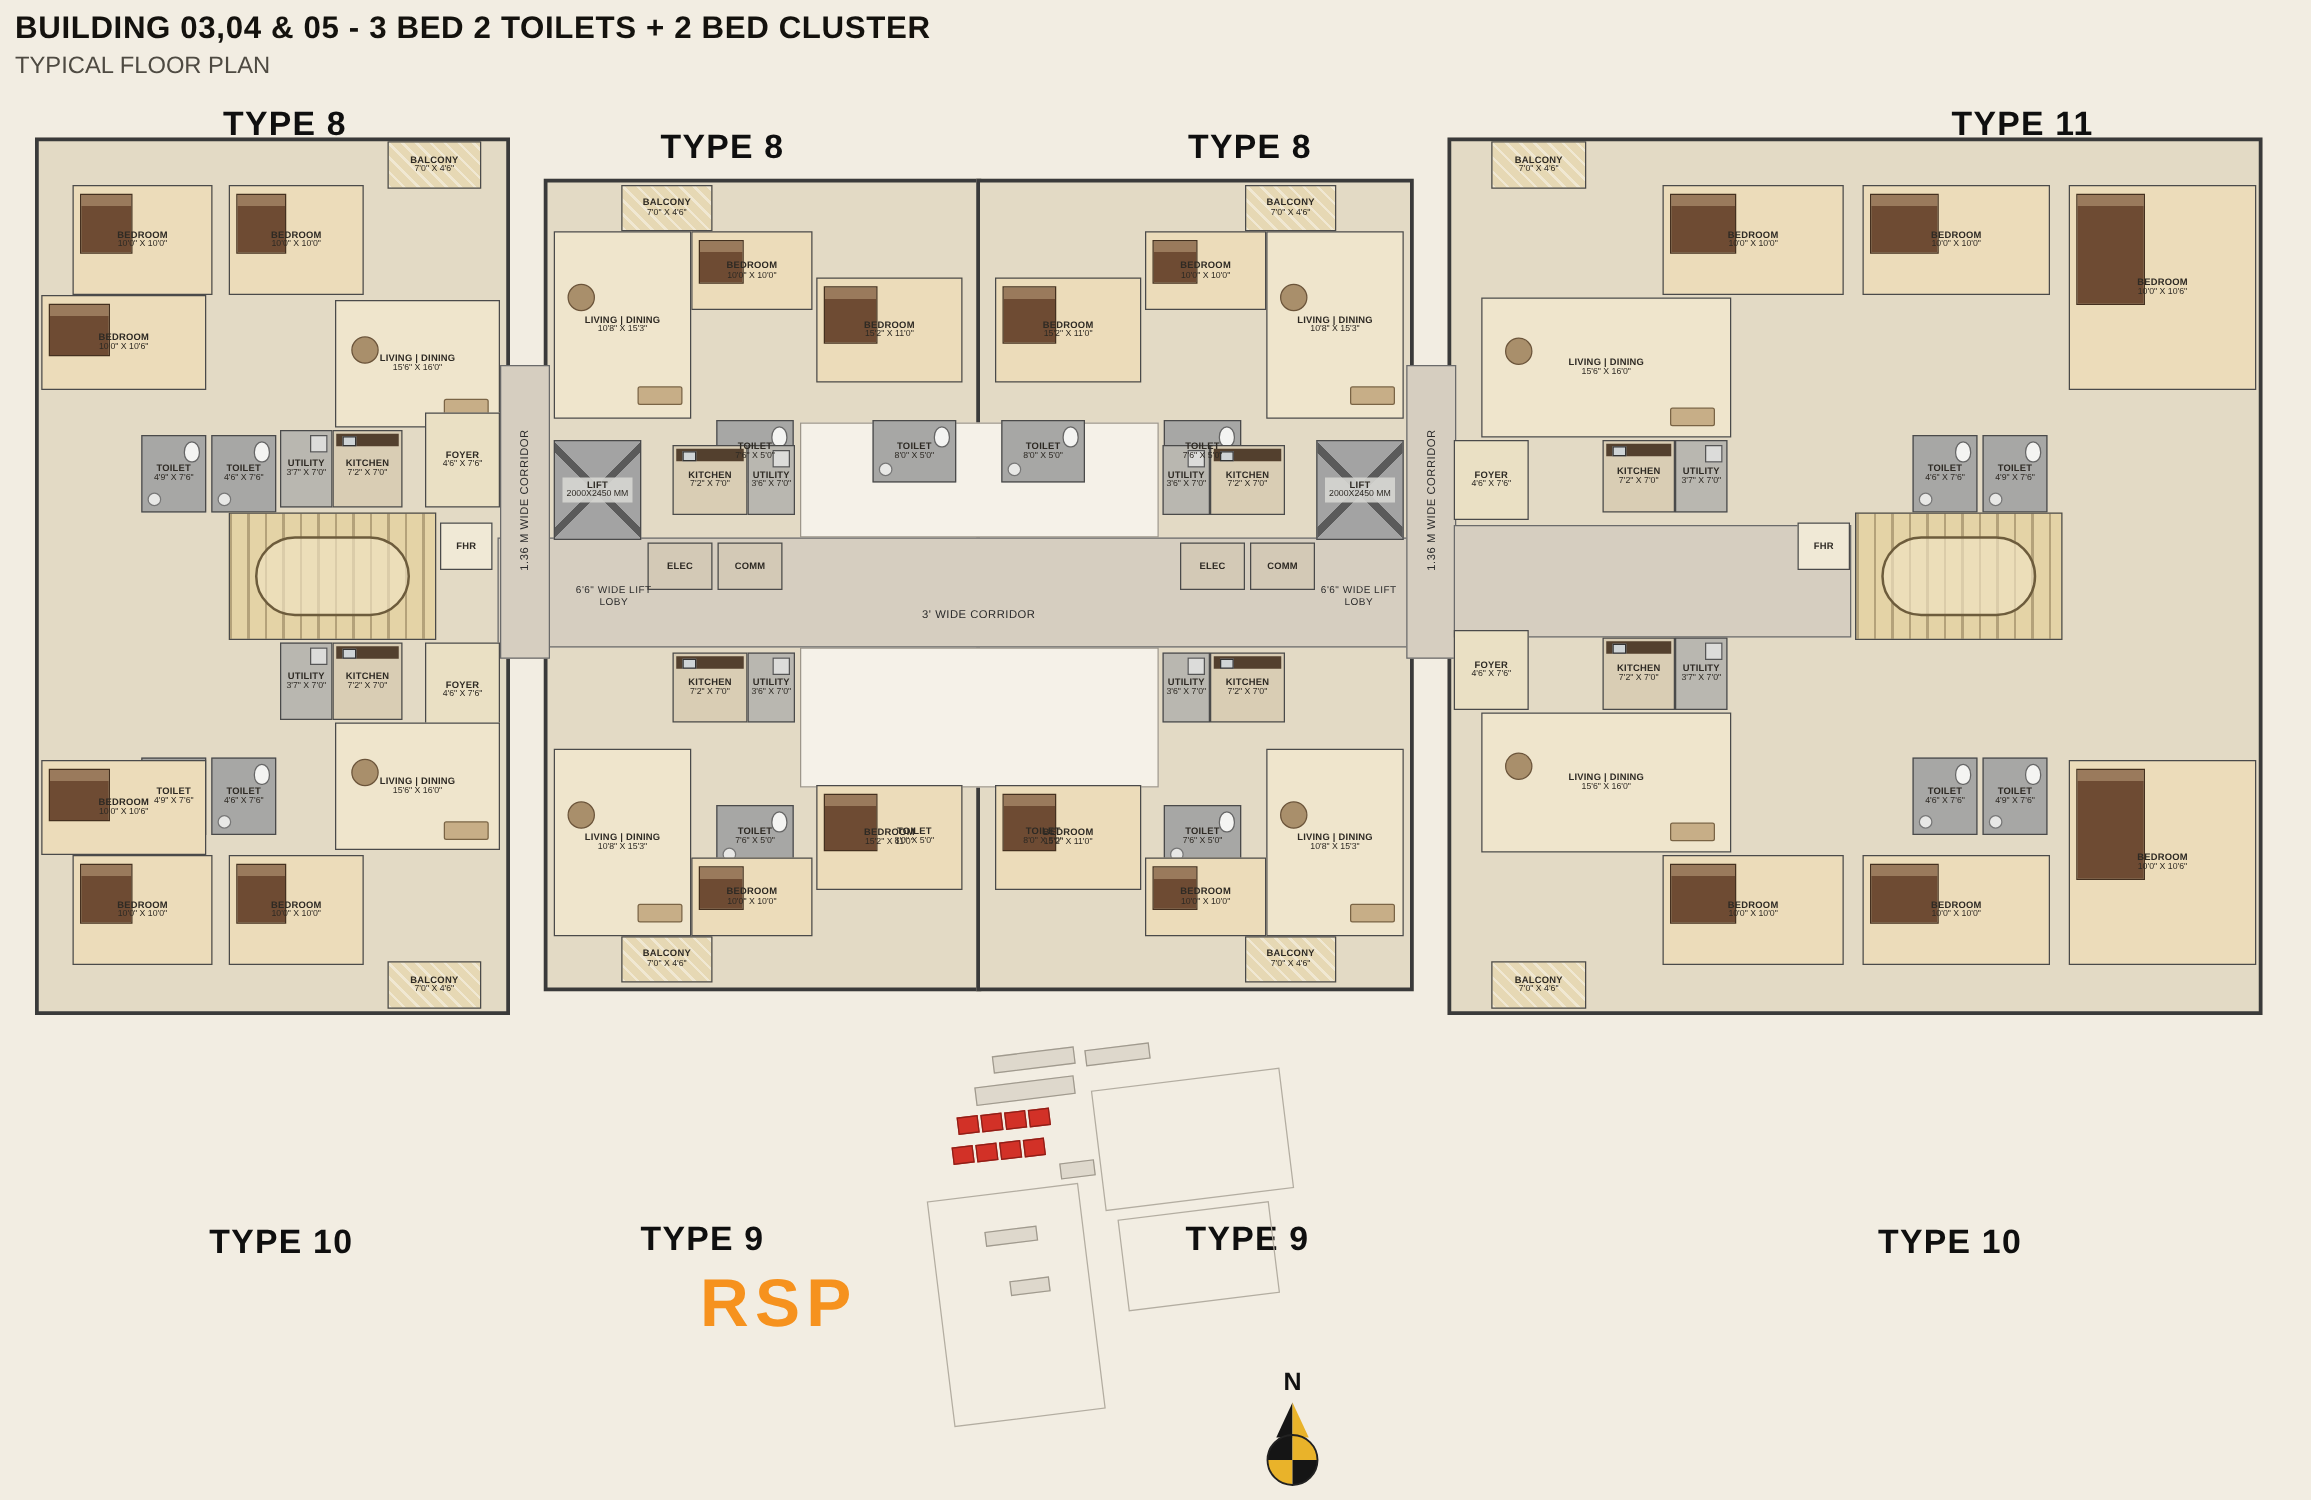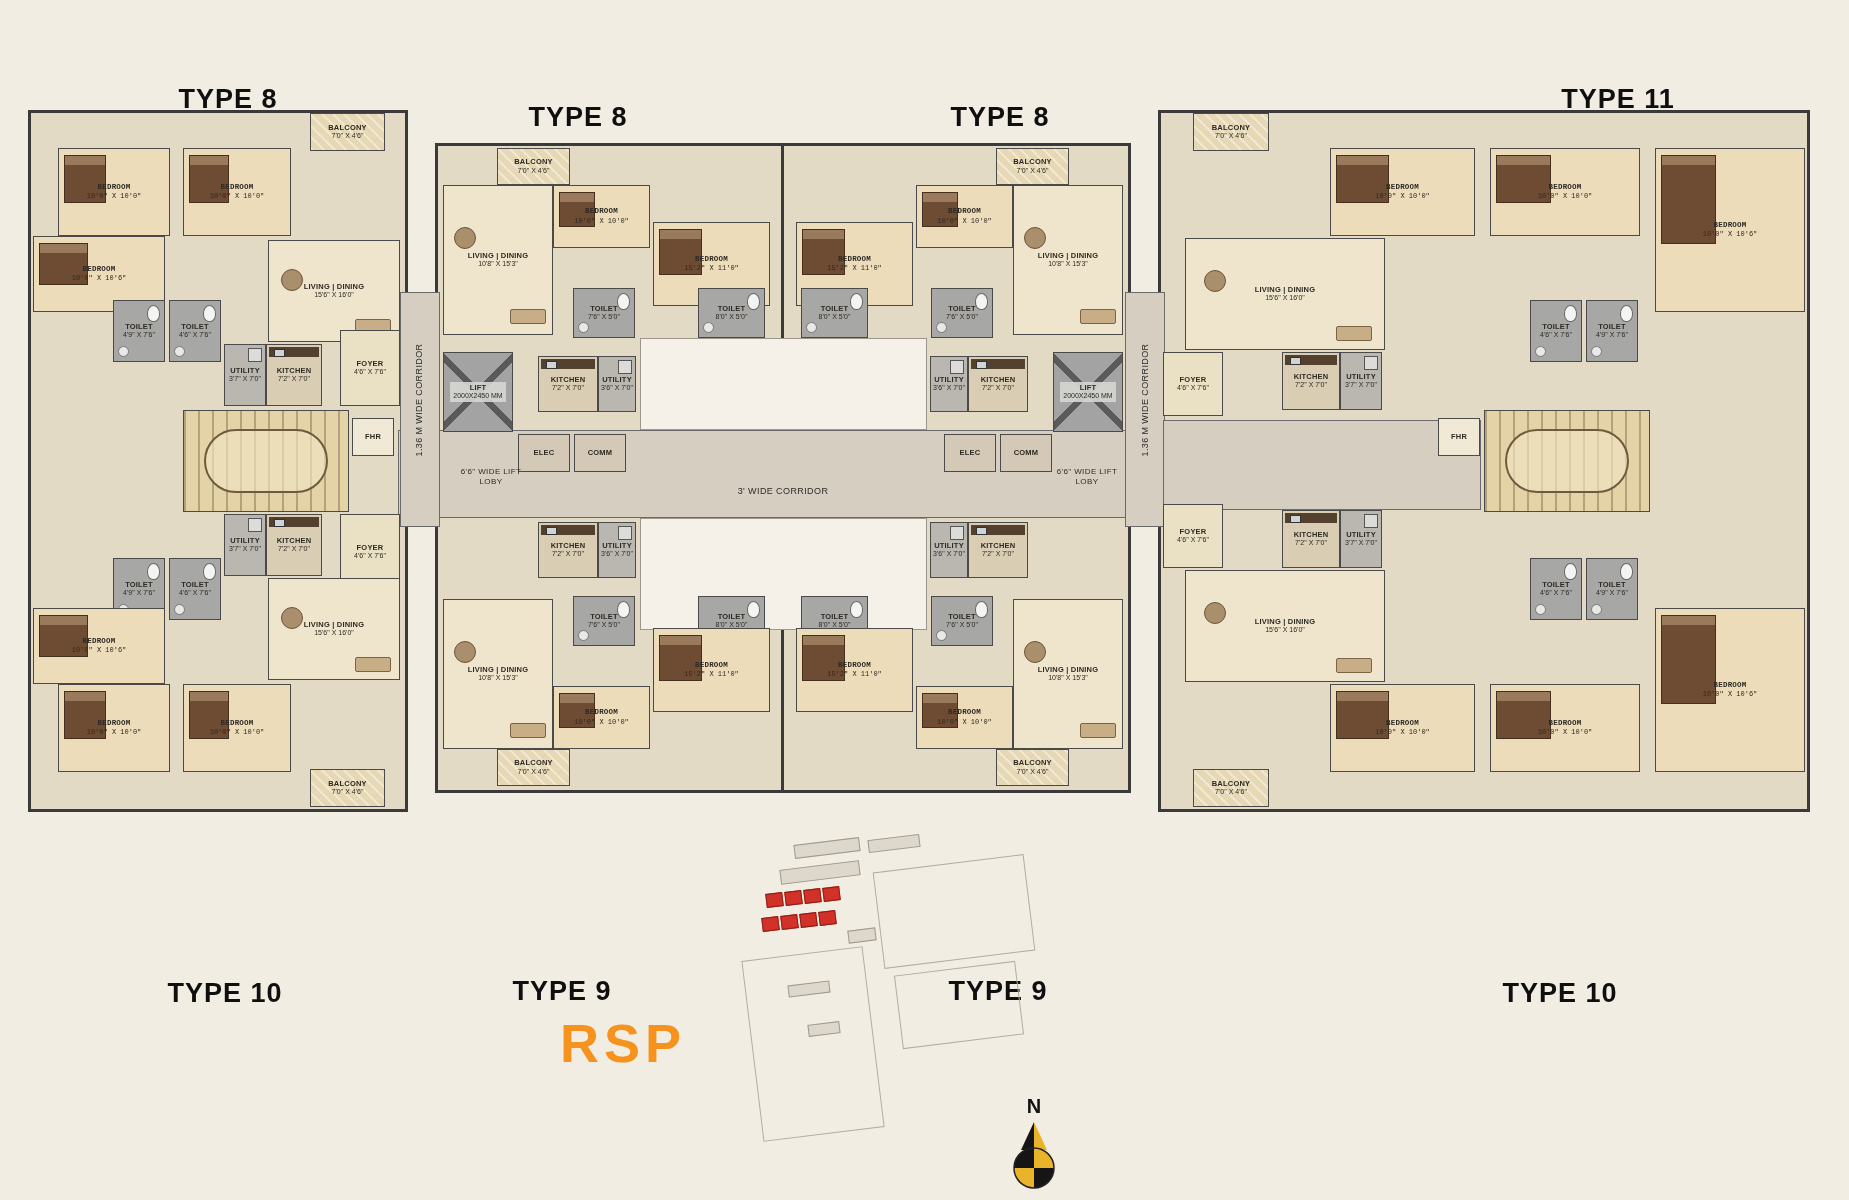--- a/index.html
+++ b/index.html
@@ -19,29 +19,29 @@
   .rd{font-size:7px;}
 
   .tiles{background-image:
      repeating-linear-gradient(0deg, rgba(130,110,80,.18) 0 1px, transparent 1px 15px),
      repeating-linear-gradient(90deg, rgba(130,110,80,.18) 0 1px, transparent 1px 15px);}
 
   .room--slab{border:3px solid #3a3a3a;background:#e3dac5;}
   .room--void{background:#f5f1e8;border:1px solid #9d968a;}
   .room--corridor{background:#d6cec0;border:1.5px solid #6a6a6a;}
 
-  .room--bedroom{background:#ecdcba;font-family:Liberation Mono, monospace;}
+  .room--bedroom{background:#ecdcba;}
   .room--bedroom::after{content:"";position:absolute;left:5px;top:6px;width:36%;height:54%;
      background:linear-gradient(180deg,#9a7a5c 0 9px,#6e4b33 9px);border:1px solid #44301f;}
   .room--living{background:#efe5cc;}
   .room--living::before{content:"";position:absolute;left:9%;top:28%;width:20px;height:20px;
      border-radius:50%;background:#a98f6b;border:1px solid #6b543a;}
   .room--living::after{content:"";position:absolute;right:6%;bottom:7%;width:34px;height:13px;
      background:#c7ae87;border:1px solid #7a6445;border-radius:2px;}
-  .room--toilet{background:#a7a7a5;}
+  .room--toilet{background:#a7a7a5;margin-top:48px;}
   .room--toilet::after{content:"";position:absolute;right:4px;top:4px;width:11px;height:15px;
      background:#f4f4f2;border:1px solid #666;border-radius:50% 50% 45% 45%;}
   .room--toilet::before{content:"";position:absolute;left:4px;bottom:4px;width:9px;height:9px;
      background:#e8e8e6;border:1px solid #777;border-radius:50%;}
   .room--kitchen{background:#d9cdb4;}
   .room--kitchen::before{content:"";position:absolute;left:2px;right:2px;top:2px;height:10px;background:#53402e;}
   .room--kitchen::after{content:"";position:absolute;left:7px;top:4px;width:9px;height:6px;
      background:#cfd4d6;border:1px solid #333;}
   .room--utility{background:#b9b7b0;}
   .room--utility::after{content:"";position:absolute;right:3px;top:3px;width:12px;height:12px;
@@ -76,20 +76,24 @@
   .s-red{position:absolute;background:#d23127;border:1px solid #8e1f18;}
 
   .compass{position:absolute;left:1008px;top:1095px;width:52px;text-align:center;}
   .compass-n{font-size:20px;font-weight:bold;color:#111;margin-bottom:2px;}
 </style>
 </head>
 <body>
 
 <div class="canvas">
 
+  <div class="header">
+    <div class="title">BUILDING 03,04 &amp; 05 - 3 BED 2 TOILETS + 2 BED CLUSTER</div>
+    <div class="subtitle">TYPICAL FLOOR PLAN</div>
+  </div>
 
   <div class="plan">
       <div class="room room--slab tiles" style="left: 28px; top: 110px; width: 380px; height: 702px;"></div>
       <div class="room room--slab tiles" style="left: 435px; top: 143px; width: 350px; height: 650px;"></div>
       <div class="room room--slab tiles" style="left: 781px; top: 143px; width: 350px; height: 650px;"></div>
       <div class="room room--slab tiles" style="left: 1158px; top: 110px; width: 652px; height: 702px;"></div>
       <div class="room room--void" style="left: 640px; top: 338px; width: 287px; height: 92px;"></div>
       <div class="room room--void" style="left: 640px; top: 518px; width: 287px; height: 112px;"></div>
       <div class="room room--corridor tiles" style="left: 398px; top: 430px; width: 770px; height: 88px;"></div>
       <div class="room room--corridor tiles" style="left: 400px; top: 292px; width: 40px; height: 235px;"></div>

